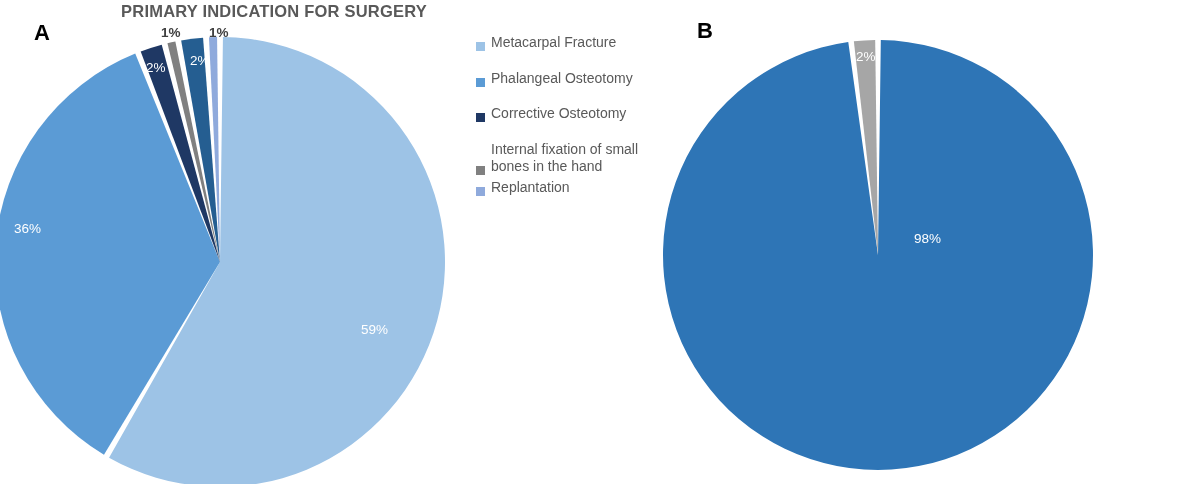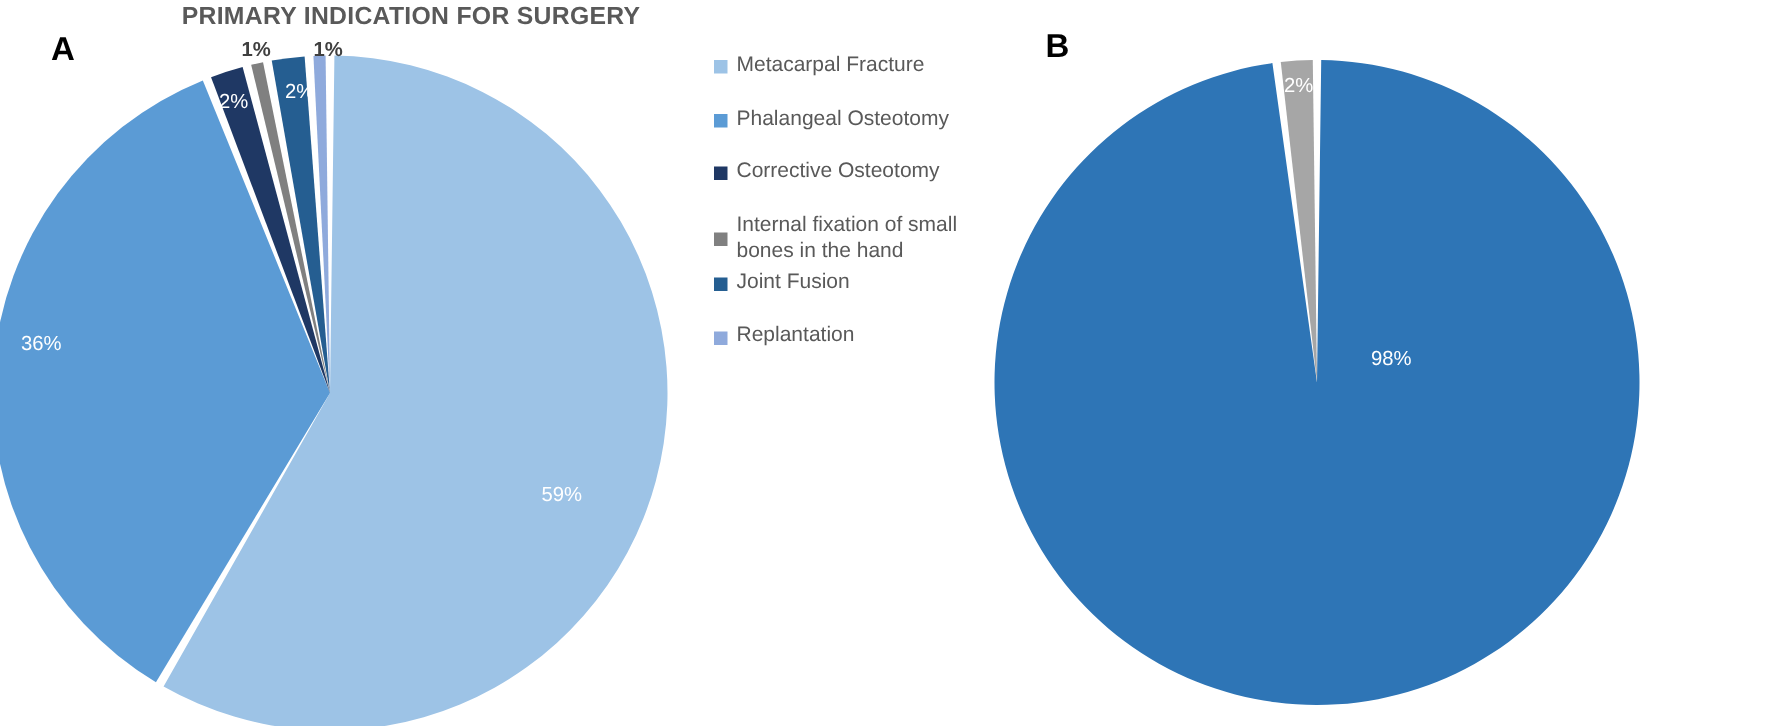--- a/index.html
+++ b/index.html
@@ -47,21 +47,21 @@
     white-space:nowrap;
     line-height:1;
   }
   .slice-label.dark{color:#404040;font-weight:bold;font-size:13.5px;}
 
   .legend{position:absolute;}
   #legend-a{left:455px;top:34px;width:205px;}
 
   .legend-item{
     display:flex;
-    align-items:center;
+    align-items:flex-end;
     margin-bottom:0;
     line-height:1.22;
     padding-left:21px;
   }
   .legend-swatch{
     width:9px;height:9px;
     flex:0 0 9px;
     margin-top:4px;
     margin-right:6px;
   }
@@ -116,24 +116,20 @@
     <div class="legend-item">
       <span class="legend-swatch" style="background: rgb(31, 56, 100);"></span>
       <span class="legend-text">Corrective Osteotomy</span>
     </div>
     <div class="legend-item tight">
       <span class="legend-swatch" style="background: rgb(128, 128, 128);"></span>
       <span class="legend-text">Internal fixation of small
 bones in the hand</span>
     </div>
     <div class="legend-item">
-      <span class="legend-swatch" style="background: rgb(37, 94, 145);"></span>
-      <span class="legend-text">Joint Fusion</span>
-    </div>
-    <div class="legend-item">
       <span class="legend-swatch" style="background: rgb(143, 170, 220);"></span>
       <span class="legend-text">Replantation</span>
     </div>
   </div>
 </div>
 
 <div class="panel-letter" id="letter-a">A</div>
 
 <div class="panel" id="panel-b">
 

